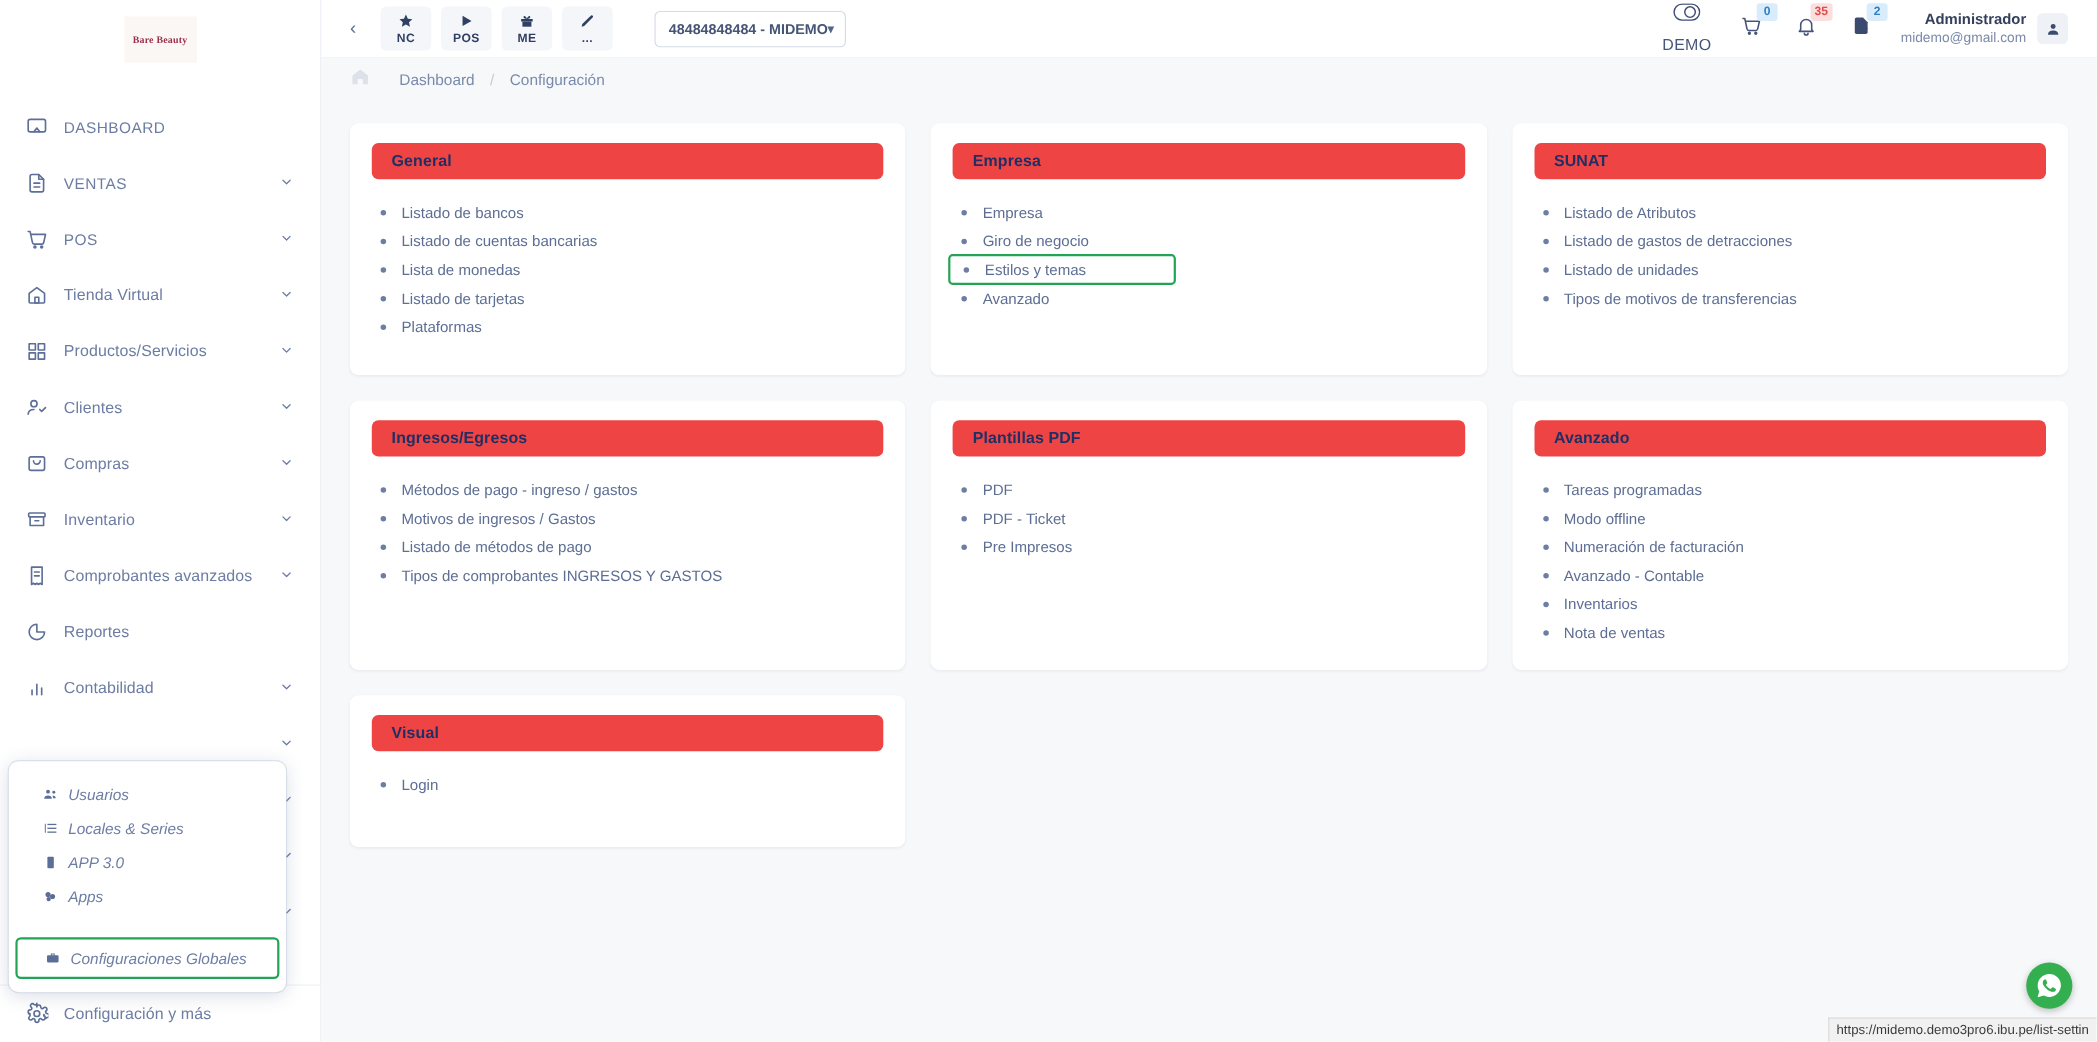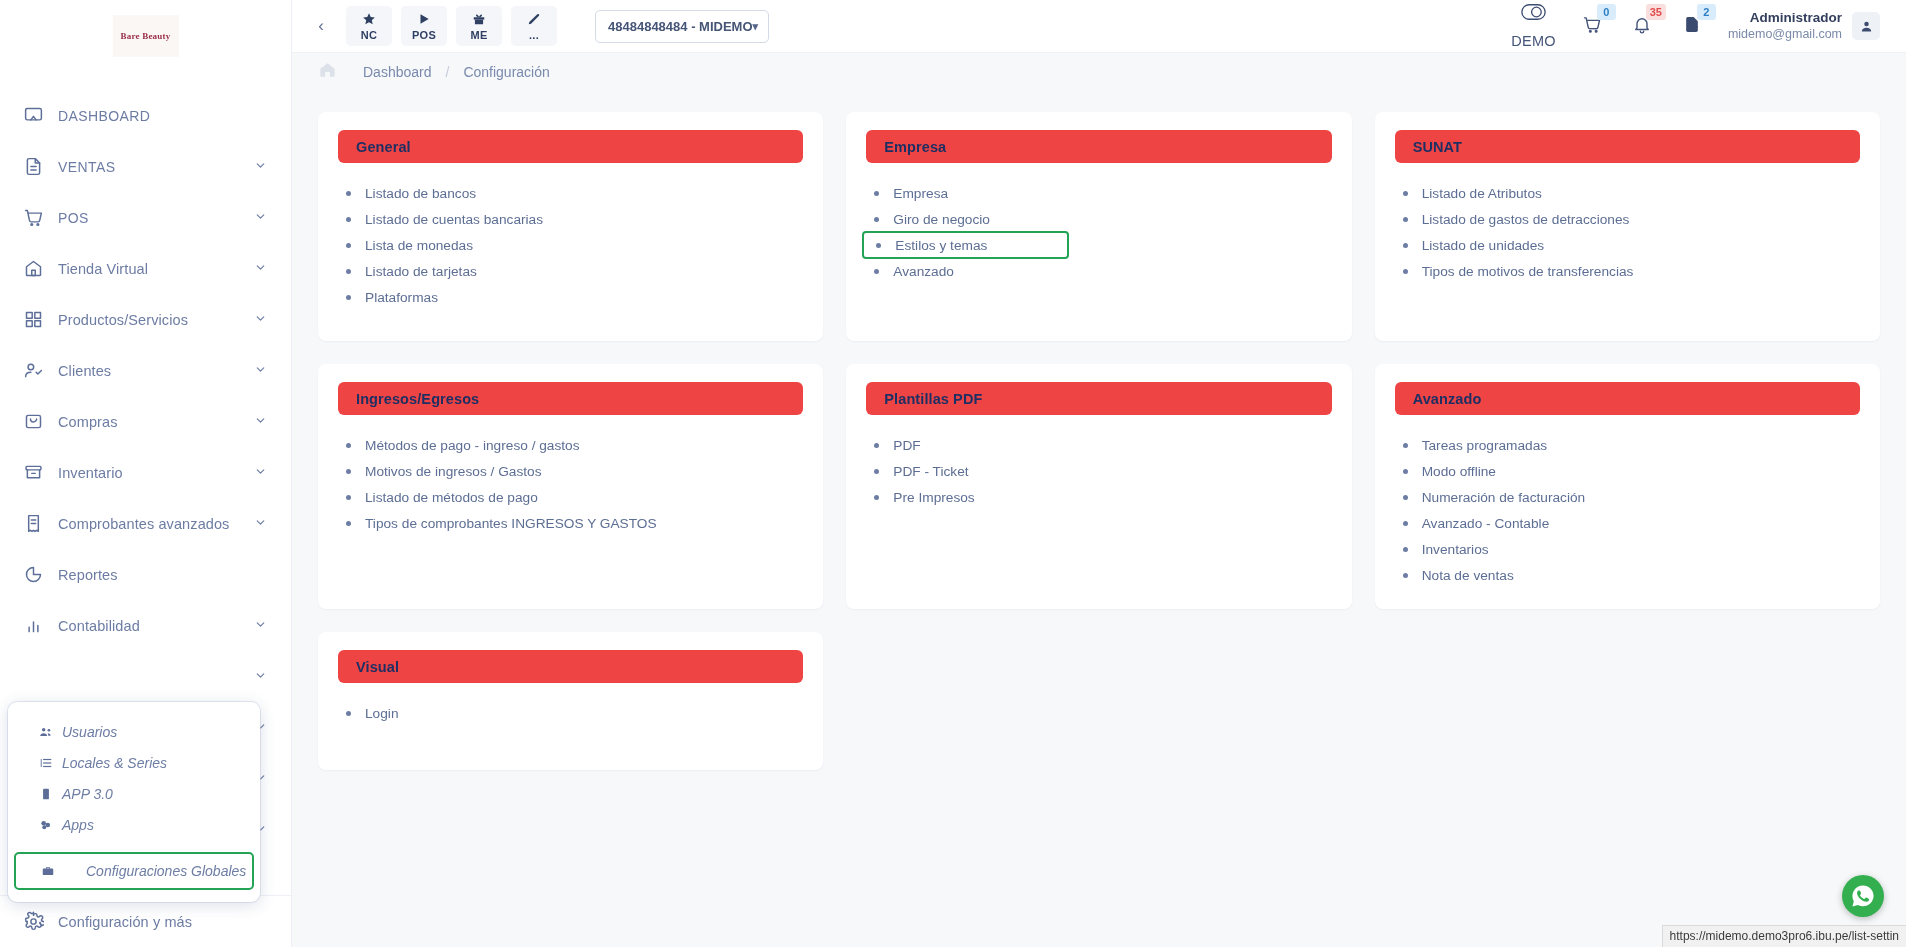--- a/index.html
+++ b/index.html
@@ -76,21 +76,21 @@
   }
   .sub-item + .sub-item { margin-top: 0; }
   .sub-ico {
     width: 20px; flex: 0 0 20px; color: #5c6e97; font-size: 12.5px;
     display: flex; align-items: center; justify-content: center;
   }
   .sub-ico svg { width: 14px; height: 14px; fill: #5c6e97; }
   .sub-label { font-size: 14px; color: #6d7da4; margin-left: 6px; white-space: nowrap; }
   .sub-item.highlight {
     border: 2px solid #23a455; border-radius: 5px;
-    margin: 12px 6px 0 6px; padding-left: 22px; height: 38px; gap: 22px;
+    margin: 22px 6px 0 6px; padding-left: 22px; height: 38px;
   }
 
   
   .main { flex: 1 1 auto; height: 947px; display: flex; flex-direction: column; background: #f7f8fa; }
 
   .topbar {
     height: 53px; background: #fff; display: flex; align-items: center;
     padding: 0 26px 0 14px; border-bottom: 1px solid #f0f2f6; flex: 0 0 53px;
   }
   .collapse-btn {

